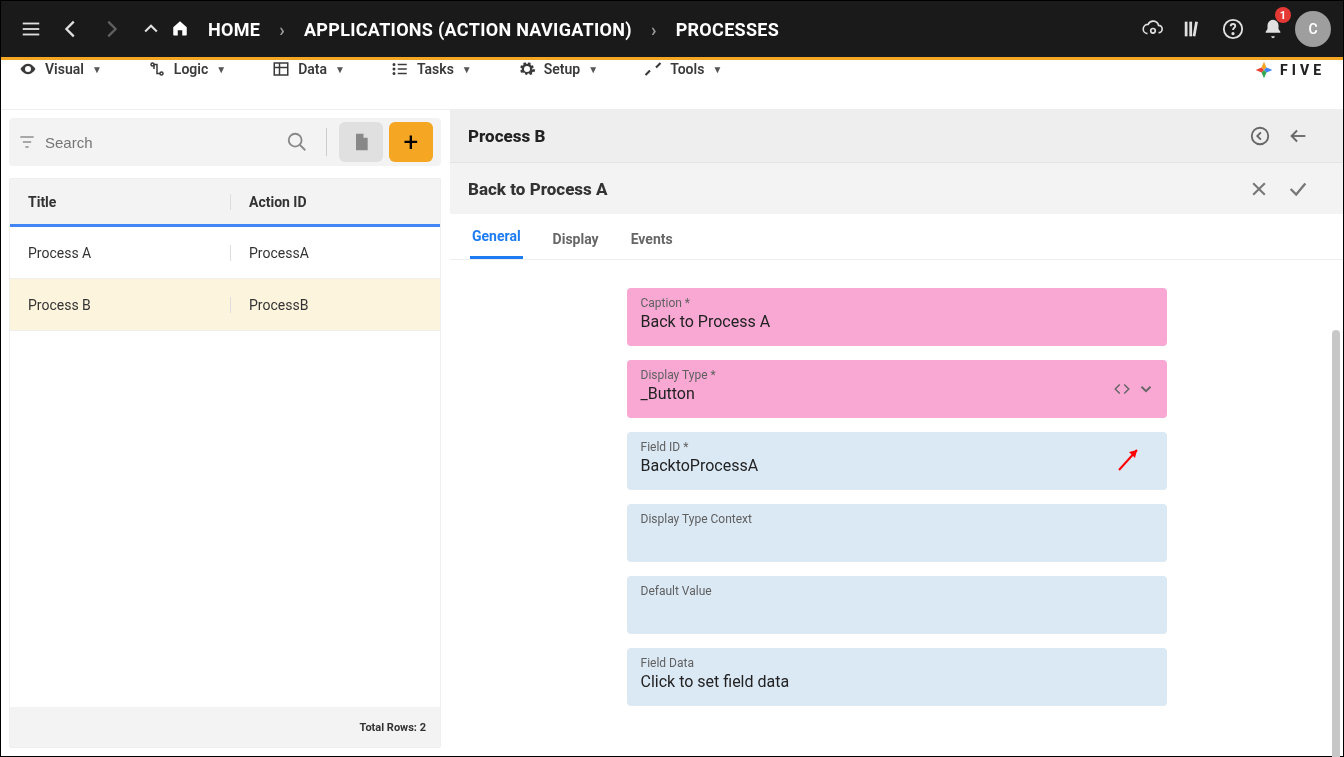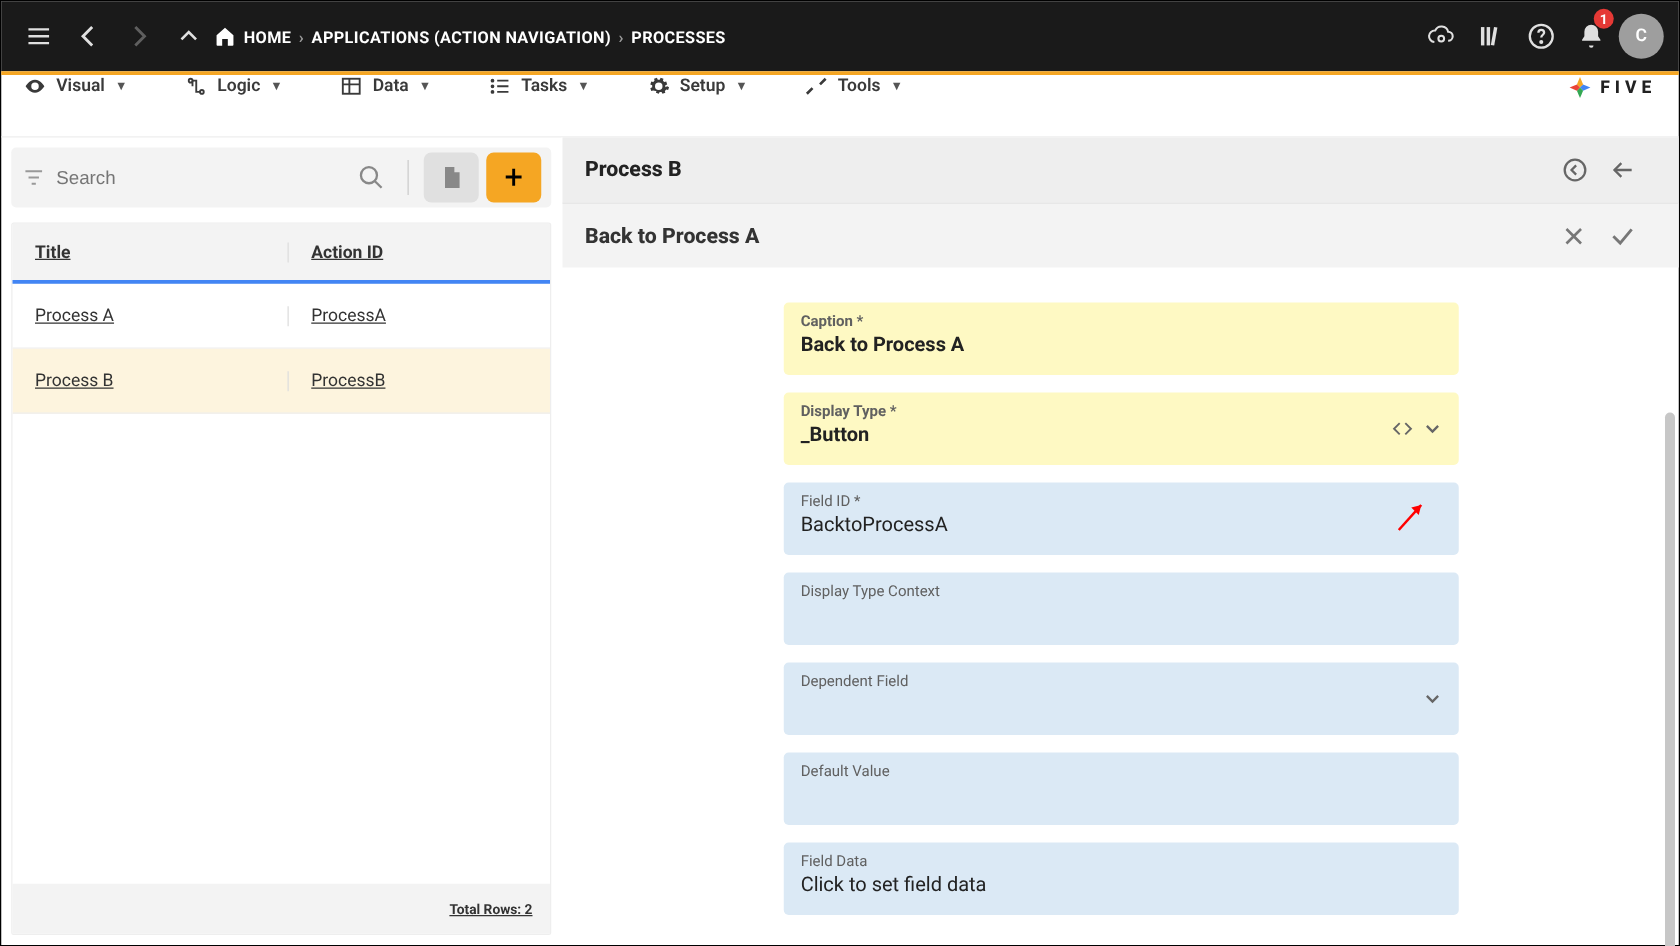--- a/index.html
+++ b/index.html
@@ -2,21 +2,21 @@
 <html><head>
 <meta charset="utf-8">
 <style>
   * { box-sizing: border-box; margin: 0; padding: 0; }
   body { font-family: "Segoe UI", Roboto, Arial, sans-serif; font-size: 14px; background: #fff; color: #333; overflow: hidden; }
   .app { width: 1344px; height: 757px; border: 1px solid #000; display: flex; flex-direction: column; }
 
   
   .topbar { background: #1a1a1a; height: 56px; display: flex; align-items: center; padding: 0 10px; color: #fff; }
   .topbar .icon-btn { width: 40px; height: 40px; display: flex; align-items: center; justify-content: center; cursor: pointer; color: #e0e0e0; }
-  .topbar .crumb { display: flex; align-items: flex-end; gap: 6px; font-weight: 700; font-size: 13px; letter-spacing: 0.3px; }
+  .topbar .crumb { display: flex; align-items: flex-start; gap: 19px; font-weight: 700; font-size: 18px; letter-spacing: 0.3px; }
   .topbar .crumb .sep { color: #999; }
   .topbar .spacer { flex: 1; }
   .badge-wrap { position: relative; }
   .badge { position: absolute; top: -2px; right: 2px; background: #e53935; color: #fff; border-radius: 10px; font-size: 11px; min-width: 16px; height: 16px; display: flex; align-items: center; justify-content: center; font-weight: 700; }
   .avatar { width: 36px; height: 36px; border-radius: 50%; background: #9e9e9e; display: flex; align-items: center; justify-content: center; font-weight: 600; color: #fff; }
 
   .orange-line { height: 3px; background: #f5a623; }
 
   
   .menubar { height: 50px; display: flex; align-items: flex-start; padding: 0 18px; gap: 46px; border-bottom: 1px solid #eee; }
@@ -35,21 +35,21 @@
   .searchrow { background: #f3f3f3; height: 48px; border-radius: 4px; display: flex; align-items: center; padding: 0 8px; gap: 6px; margin-bottom: 12px; }
   .searchrow .filter-ic { color: #999; width: 22px; }
   .searchrow input { flex: 1; border: none; background: transparent; outline: none; font-size: 15px; color: #333; }
   .searchrow .sq-btn { width: 44px; height: 40px; border-radius: 6px; display: flex; align-items: center; justify-content: center; cursor: pointer; }
   .searchrow .doc-btn { background: #e0e0e0; color: #888; }
   .searchrow .add-btn { background: #f5a623; color: #000; font-size: 26px; font-weight: 400; }
   .searchrow .search-ic { color: #888; margin-right: 6px; }
   .searchrow .divider { width: 1px; height: 28px; background: #ccc; margin: 0 6px; }
 
   
-  .tbl { flex: 1; display: flex; flex-direction: column; border: 1px solid #eee; border-radius: 2px; text-decoration: underline; }
+  .tbl { flex: 1; display: flex; flex-direction: column; border: 1px solid #eee; border-radius: 2px; }
   .tbl-head { display: flex; background: #f3f3f3; height: 48px; align-items: center; font-weight: 700; border-bottom: 3px solid #4285f4; }
   .tbl-head .col { padding: 0 18px; }
   .col1 { width: 220px; }
   .col2 { flex: 1; border-left: 1px solid #ddd; }
   .tbl-body { flex: 1; overflow: auto; }
   .tbl-row { display: flex; height: 52px; align-items: center; border-bottom: 1px solid #eee; cursor: pointer; }
   .tbl-row .col { padding: 0 18px; }
   .tbl-row.selected { background: #fdf4de; }
   .tbl-foot { background: #f3f3f3; height: 40px; display: flex; align-items: center; justify-content: flex-end; padding: 0 14px; font-weight: 700; font-size: 11px; }
 
@@ -63,21 +63,21 @@
   
   .tabs { display: flex; gap: 28px; padding: 0 20px; height: 46px; align-items: flex-end; border-bottom: 1px solid #eee; }
   .tab { padding: 12px 2px; font-weight: 700; color: #666; cursor: pointer; }
   .tab.active { color: #1e7cf2; border-bottom: 3px solid #1e7cf2; }
 
   
   .formwrap { flex: 1; overflow-y: auto; padding: 28px 0 20px 0; position: relative; }
   .form-inner { width: 540px; margin: 0 auto; display: flex; flex-direction: column; gap: 14px; }
   .field { border-radius: 4px; padding: 8px 14px 10px 14px; position: relative; min-height: 58px; }
   .field.blue { background: #dbe9f5; }
-  .field.cream { background: #fef9c3; font-weight: bold; }
+  .field.cream { background: #f9a8d4; }
   .field .lbl { font-size: 12px; color: #606060; margin-bottom: 2px; }
   .field .val { font-size: 16px; color: #222; }
   .field.empty .val { min-height: 18px; }
   .field .chev { position: absolute; right: 12px; top: 50%; transform: translateY(-50%); color: #666; cursor: pointer; }
   .field .code-ic { position: absolute; right: 36px; top: 50%; transform: translateY(-50%); color: #666; }
   
   .scrollbar-fake { position: absolute; right: 3px; top: 220px; width: 8px; height: 460px; background: #c7c7c7; border-radius: 4px; }
 
   
   .annot-arrow { position: absolute; color: #ff0000; pointer-events: none; }
@@ -290,20 +290,25 @@
               <line x1="19" y1="5" x2="5" y2="19"></line>
             </svg>
         </div>
         <div class="ic" style="margin-left:0">
           <svg width="22" height="22" viewBox="0 0 24 24" fill="none" stroke="currentColor" stroke-width="2.5">
               <polyline points="4 12 10 18 20 6"></polyline>
             </svg>
         </div>
       </div>
 
+      <div class="tabs">
+        <div class="tab active">General</div>
+        <div class="tab">Display</div>
+        <div class="tab">Events</div>
+      </div>
 
       <div class="formwrap">
         <div class="form-inner">
           <div class="field cream">
             <div class="lbl">Caption *</div>
             <div class="val">Back to Process A</div>
           </div>
           <div class="field cream">
             <div class="lbl">Display Type *</div>
             <div class="val">_Button</div>
@@ -321,29 +326,20 @@
           </div>
           <div class="field blue">
             <div class="lbl">Field ID *</div>
             <div class="val">BacktoProcessA</div>
           </div>
           <div class="field blue empty">
             <div class="lbl">Display Type Context</div>
             <div class="val"></div>
           </div>
           <div class="field blue empty">
-            <div class="lbl">Dependent Field</div>
-            <div class="val"></div>
-            <div class="chev">
-              <svg width="18" height="18" viewBox="0 0 24 24" fill="none" stroke="currentColor" stroke-width="2.5">
-                  <polyline points="6 9 12 15 18 9"></polyline>
-                </svg>
-            </div>
-          </div>
-          <div class="field blue empty">
             <div class="lbl">Default Value</div>
             <div class="val"></div>
           </div>
           <div class="field blue">
             <div class="lbl">Field Data</div>
             <div class="val">Click to set field data</div>
           </div>
         </div>
 
         <svg class="annot-arrow" style="left:665px; top:184px;" width="30" height="30" viewBox="0 0 30 30">

